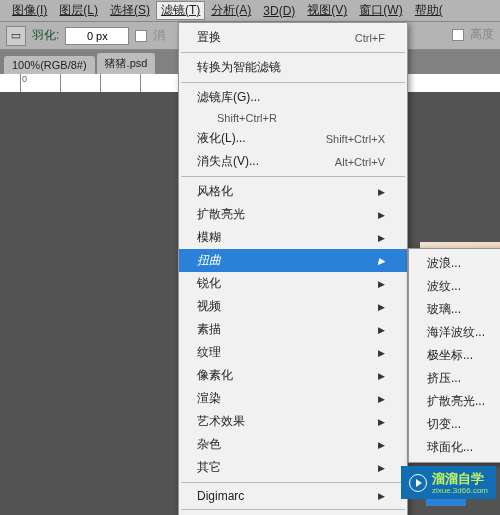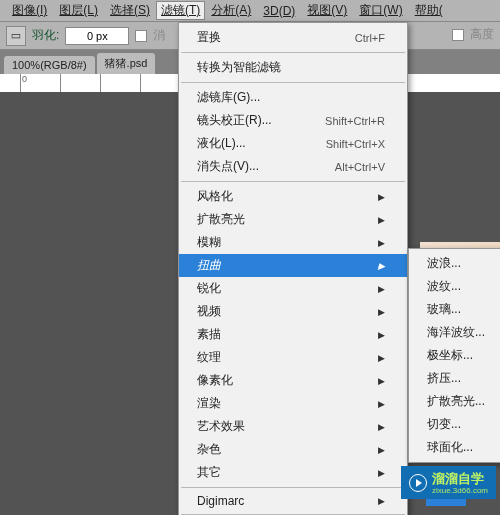--- a/index.html
+++ b/index.html
@@ -88,21 +88,20 @@
   </div>
   <div class="menu-sep"></div>
   <div class="menu-item">
     <span>转换为智能滤镜</span>
   </div>
   <div class="menu-sep"></div>
   <div class="menu-item">
     <span>滤镜库(G)...</span>
   </div>
   <div class="menu-item">
-    <span>镜头校正(R)...</span>
     <span class="shortcut">Shift+Ctrl+R</span>
   </div>
   <div class="menu-item">
     <span>液化(L)...</span>
     <span class="shortcut">Shift+Ctrl+X</span>
   </div>
   <div class="menu-item">
     <span>消失点(V)...</span>
     <span class="shortcut">Alt+Ctrl+V</span>
   </div>

